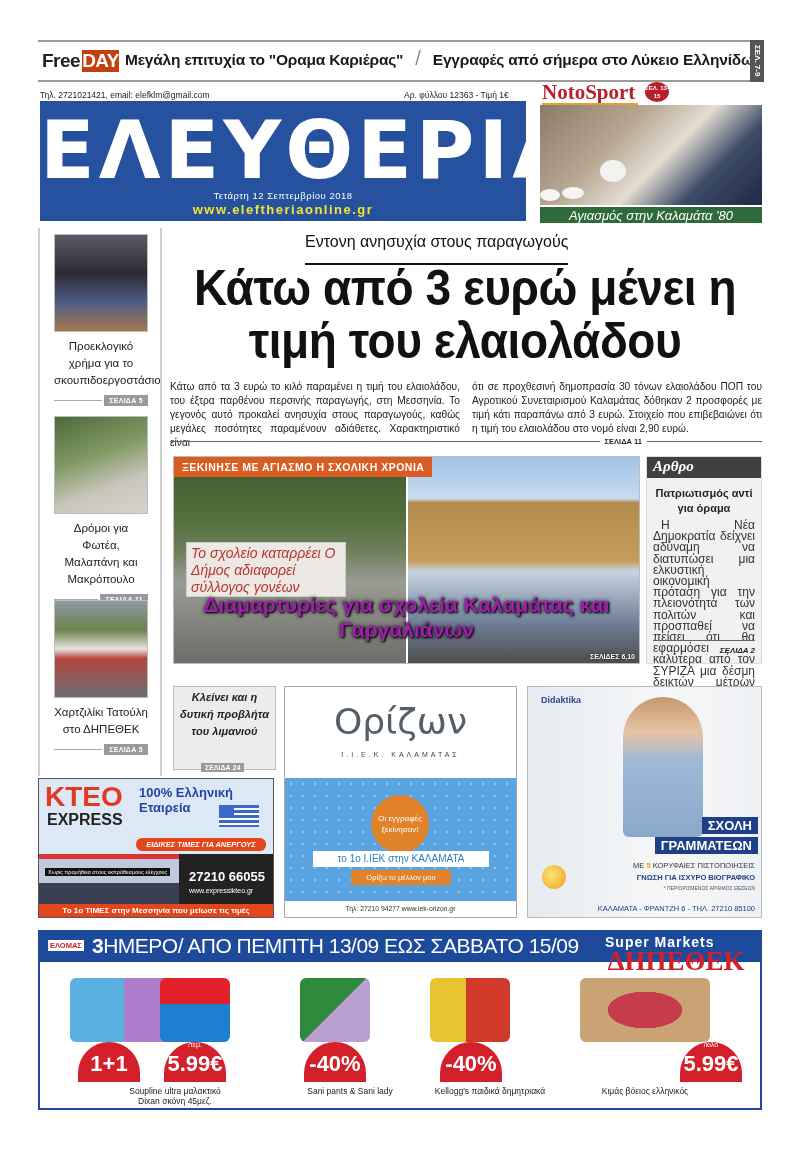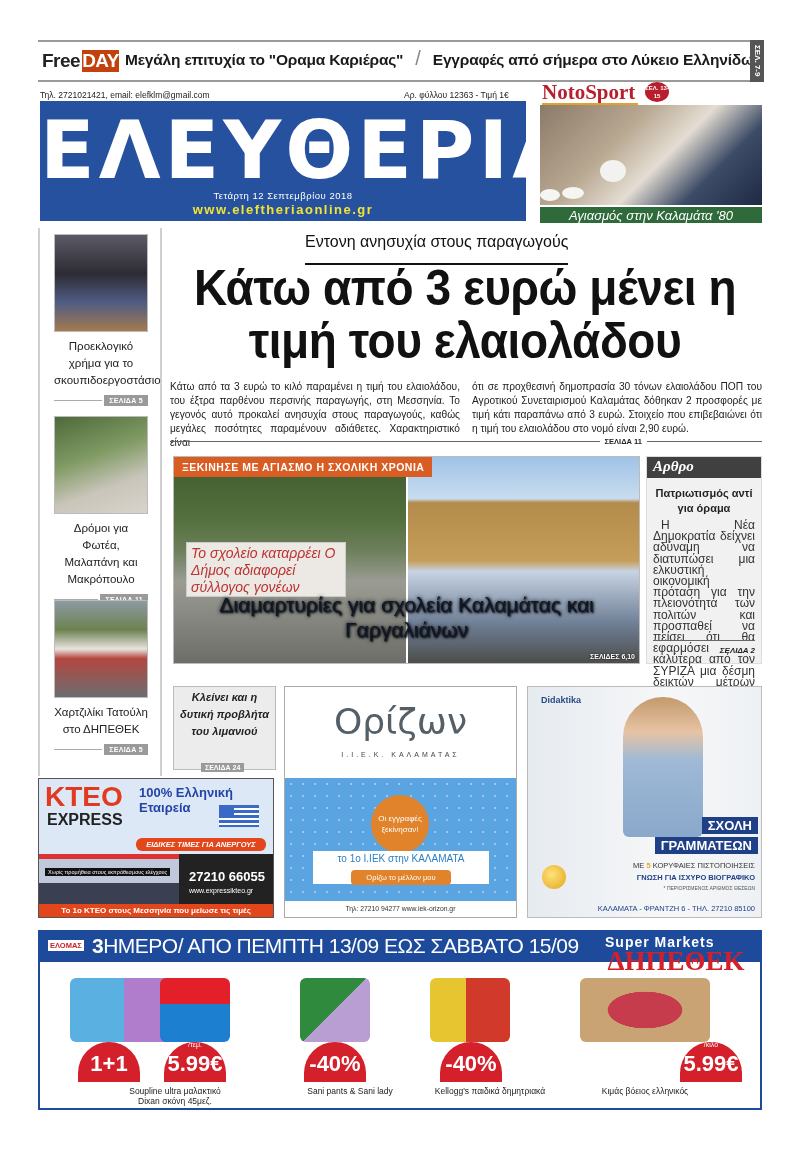--- a/index.html
+++ b/index.html
@@ -53,42 +53,42 @@
   .sel11 .l1 { flex:1; height:1px; background:#666; }
   .sel11 .t { margin:0 5px; }
   .sel11 .l2 { width:115px; height:1px; background:#666; }
 
   
   .photo-story { position:absolute; left:173px; top:456px; width:467px; height:208px; border:1px solid #bbb; overflow:hidden; }
   .ps-left { position:absolute; left:0; top:0; width:232px; height:208px; background:linear-gradient(180deg,#3f5a30 0%,#54703d 30%,#6d7f5c 45%,#9a9c93 60%,#6c6c68 100%); }
   .ps-banner { position:absolute; left:12px; top:85px; width:160px; height:55px; background:#ece9e4; border:1px solid #ccc; color:#b33; font-size:14px; font-style:italic; line-height:17px; padding:2px 4px; overflow:hidden; }
   .ps-right { position:absolute; left:234px; top:0; right:0; height:208px; background:linear-gradient(180deg,#9fc3e6 0%,#c9dcef 20%,#b38b4a 22%,#c69e5b 50%,#c7d3e3 55%,#6f7f95 80%,#4b4b48 100%); }
   .ps-kicker { position:absolute; left:0; top:0; background:#d95c23; color:#fff; font-weight:bold; font-size:10.5px; letter-spacing:0.5px; padding:4px 8px; }
-  .ps-caption { position:absolute; left:0; right:0; top:135px; text-align:center; color:#0f172a; font-weight:normal; font-size:21px; line-height:25px; text-shadow:0 0 4px #000, 1px 1px 2px #000; }
+  .ps-caption { position:absolute; left:0; right:0; top:135px; text-align:center; color:#a21caf; font-weight:bold; font-size:21px; line-height:25px; text-shadow:0 0 4px #000, 1px 1px 2px #000; }
   .ps-sel { position:absolute; right:4px; bottom:3px; color:#fff; font-size:7px; font-weight:bold; text-shadow:0 0 2px #000; }
 
   
   .article { position:absolute; left:646px; top:456px; width:116px; height:208px; background:#f1f1f1; border:1px solid #ddd; }
   .article .hdr { background:#404040; color:#fff; font-family:"Liberation Serif",serif; font-style:italic; font-weight:bold; font-size:15px; padding:1px 6px; height:21px; }
   .article .ttl { text-align:center; font-weight:bold; font-size:11px; line-height:15px; margin-top:8px; color:#222; }
   .article .txt { font-size:12px; line-height:11.2px; text-align:justify; padding:0 6px; margin-top:4px; color:#333; text-indent:8px; }
   .article .foot { position:absolute; left:6px; right:6px; bottom:8px; border-top:1px solid #666; text-align:right; font-style:italic; font-weight:bold; font-size:8px; padding-top:5px; color:#222; }
 
   
   .smallbox { position:absolute; left:173px; top:686px; width:103px; height:84px; background:#ececec; border:1px solid #bbb; text-align:center; }
   .smallbox .t { font-style:italic; font-weight:bold; font-size:11px; line-height:17px; margin-top:2px; color:#222; }
   .smallbox .sel { position:absolute; left:27px; bottom:-3px; background:#9a9a9a; color:#fff; font-size:7px; font-weight:bold; padding:1px 4px; }
 
   
   .orizon { position:absolute; left:284px; top:686px; width:233px; height:232px; border:1px solid #aaa; background:#fff; overflow:hidden; }
   .orizon .logo { position:absolute; left:0; right:0; top:14px; text-align:center; font-size:36px; color:#555f68; font-family:"DejaVu Sans",sans-serif; }
   .orizon .sub { position:absolute; left:0; right:0; top:64px; text-align:center; font-size:7px; letter-spacing:3px; color:#444; }
   .orizon .pattern { position:absolute; left:0; right:0; top:91px; height:125px; background:#5aa4e1; background-image:radial-gradient(#ffffff66 1.2px, transparent 1.3px); background-size:12px 12px; }
   .orizon .sticker { position:absolute; left:86px; top:108px; width:58px; height:58px; border-radius:50%; background:#e0832a; color:#fff; font-size:8px; text-align:center; line-height:11px; padding-top:18px; }
-  .orizon .ribbon { position:absolute; left:28px; top:164px; width:176px; height:33px; background:#fff; color:#2c7fc3; text-align:center; font-size:10px; line-height:16px; }
+  .orizon .ribbon { position:absolute; left:28px; top:164px; width:176px; height:16px; background:#fff; color:#2c7fc3; text-align:center; font-size:10px; line-height:16px; }
   .orizon .pill { position:absolute; left:66px; top:183px; width:100px; height:15px; border-radius:4px; background:#e0832a; color:#fff; font-size:7.5px; text-align:center; line-height:15px; }
   .orizon .foot { position:absolute; left:0; right:0; bottom:0; height:16px; background:#fff; font-size:6.8px; color:#333; text-align:center; line-height:16px; }
 
   
   .didak { position:absolute; left:527px; top:686px; width:235px; height:232px; border:1px solid #bbb; background:linear-gradient(90deg,#e6ebf0 0%,#f6f7f8 60%,#eef1f4 100%); overflow:hidden; }
   .didak .brand { position:absolute; left:13px; top:8px; font-size:9px; color:#2b4a8a; font-weight:bold; }
   .didak .woman { position:absolute; left:95px; top:10px; width:80px; height:140px; background:linear-gradient(180deg,#c49a6c 0%,#e6c3a4 25%,#9fb9d6 45%,#8aa8cb 100%); border-radius:40px 40px 6px 6px; }
   .didak .t1 { position:absolute; right:3px; top:130px; background:#1f3f86; color:#fff; font-weight:bold; font-size:13px; padding:1px 6px; }
   .didak .t2 { position:absolute; right:3px; top:150px; background:#1f3f86; color:#fff; font-weight:bold; font-size:13px; padding:1px 6px; }
   .didak .l1 { position:absolute; right:6px; top:174px; font-size:7.5px; color:#333; }
@@ -229,21 +229,21 @@
   <div class="logo">ΚΤΕΟ</div>
   <div class="logo2">EXPRESS</div>
   <div class="h">100% Ελληνική Εταιρεία</div>
   <div class="flag"></div>
   <div class="offer">ΕΙΔΙΚΕΣ ΤΙΜΕΣ ΓΙΑ ΑΝΕΡΓΟΥΣ</div>
   <div class="bldg"></div>
   <div class="noprior">Χωρίς προμήθεια στους εκπρόθεσμους ελέγχους</div>
   <div class="panel"></div>
   <div class="phone">27210 66055</div>
   <div class="web">www.expressikteo.gr</div>
-  <div class="bottom">Το 1ο ΚΤΕΟ στους Μεσσηνία που μείωσε τις τιμές</div>
+  <div class="bottom">Το 1ο ΤΙΜΕΣ στην Μεσσηνία που μείωσε τις τιμές</div>
 </div>
 
 <div class="orizon">
   <div class="logo">Ορίζων</div>
   <div class="sub">Ι.Ι.Ε.Κ. ΚΑΛΑΜΑΤΑΣ</div>
   <div class="pattern"></div>
   <div class="sticker">Οι εγγραφές ξεκίνησαν!</div>
   <div class="ribbon">το 1ο Ι.ΙΕΚ στην ΚΑΛΑΜΑΤΑ</div>
   <div class="pill">Ορίζω το μέλλον μου</div>
   <div class="foot">Τηλ: 27210 94277  www.iek-orizon.gr</div>

